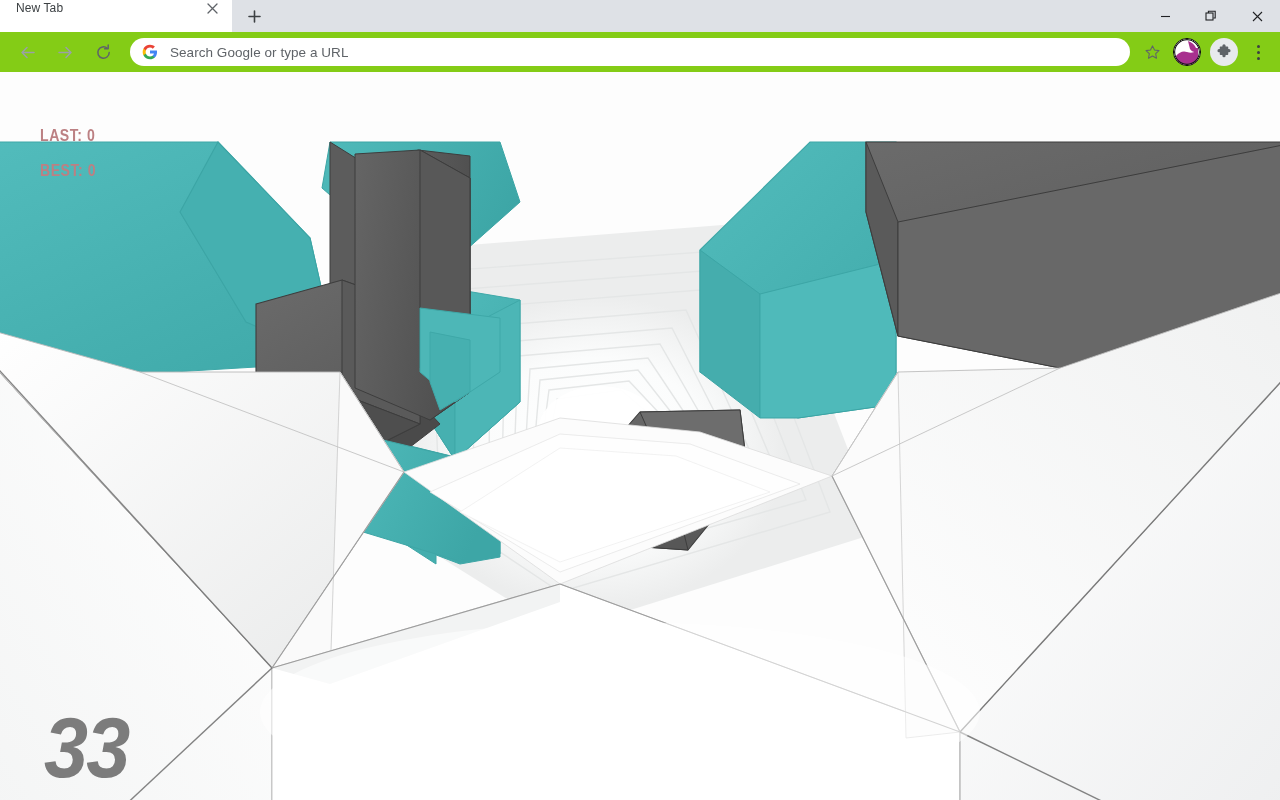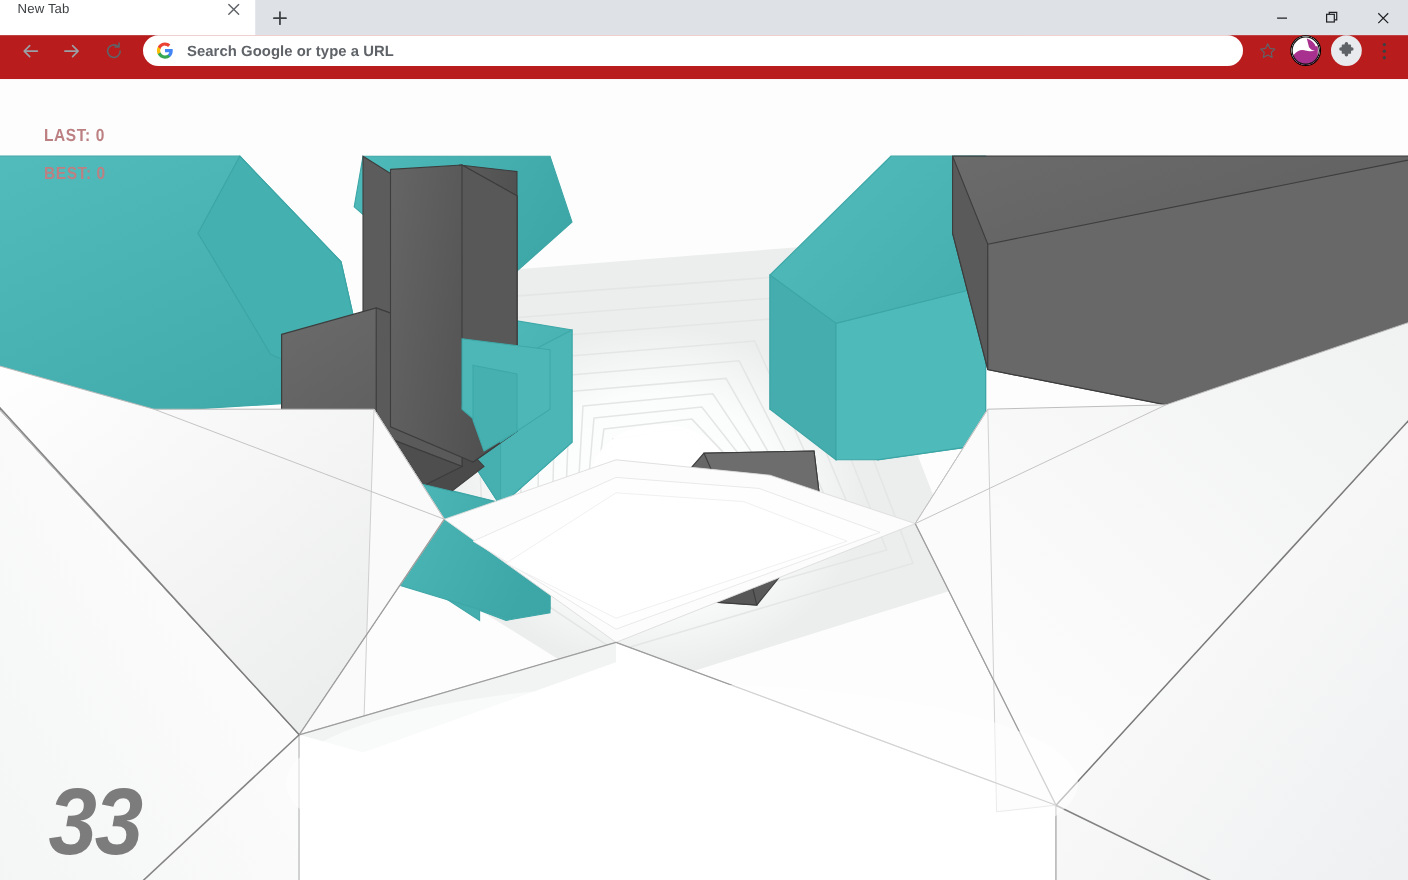--- a/index.html
+++ b/index.html
@@ -34,22 +34,22 @@
   .newtab-btn{
     width:28px; height:28px; margin-left:8px; margin-bottom:2px;
     border-radius:50%; display:flex; align-items:center; justify-content:center;
   }
   .wincontrols{
     position:absolute; right:0; top:0; height:32px; display:flex;
   }
   .wc{ width:46px; height:32px; display:flex; align-items:center; justify-content:center; }
 
   .toolbar{
-    height:40px; background:#b91c1c; display:flex; 
-    padding:0 8px; flex:0 0 40px; position:relative;font-weight:bold;
+    height:40px; background:#84cc16; display:flex; align-items:center;
+    padding:0 8px; flex:0 0 40px; position:relative;
   }
   .tbtn{
     width:28px; height:28px; margin:0 5px; border-radius:50%;
     display:flex; align-items:center; justify-content:center; flex:0 0 28px;
   }
   .omnibox{
     flex:1; height:28px; background:#ffffff; border-radius:14px;
     display:flex; align-items:center; padding:0 12px 0 12px; margin:0 6px 0 8px;
     min-width:0;
   }
@@ -72,21 +72,21 @@
 
   
   .viewport{
     flex:1; position:relative; overflow:hidden; background:#ffffff;
   }
   .scene{ position:absolute; inset:0; }
   .scene svg{ display:block; width:100%; height:100%; }
 
   
   .hud{
-    position:absolute; left:40px; top:44px; z-index:40;
+    position:absolute; left:40px; top:56px; z-index:40;
     pointer-events:none;
   }
   .hud-line{
     font-family:"Liberation Sans Narrow","Liberation Sans", sans-serif;
     font-weight:bold;
     font-size:16px;
     letter-spacing:.6px;
     color:#bc8083;
     line-height:1;
     margin-bottom:19px;

